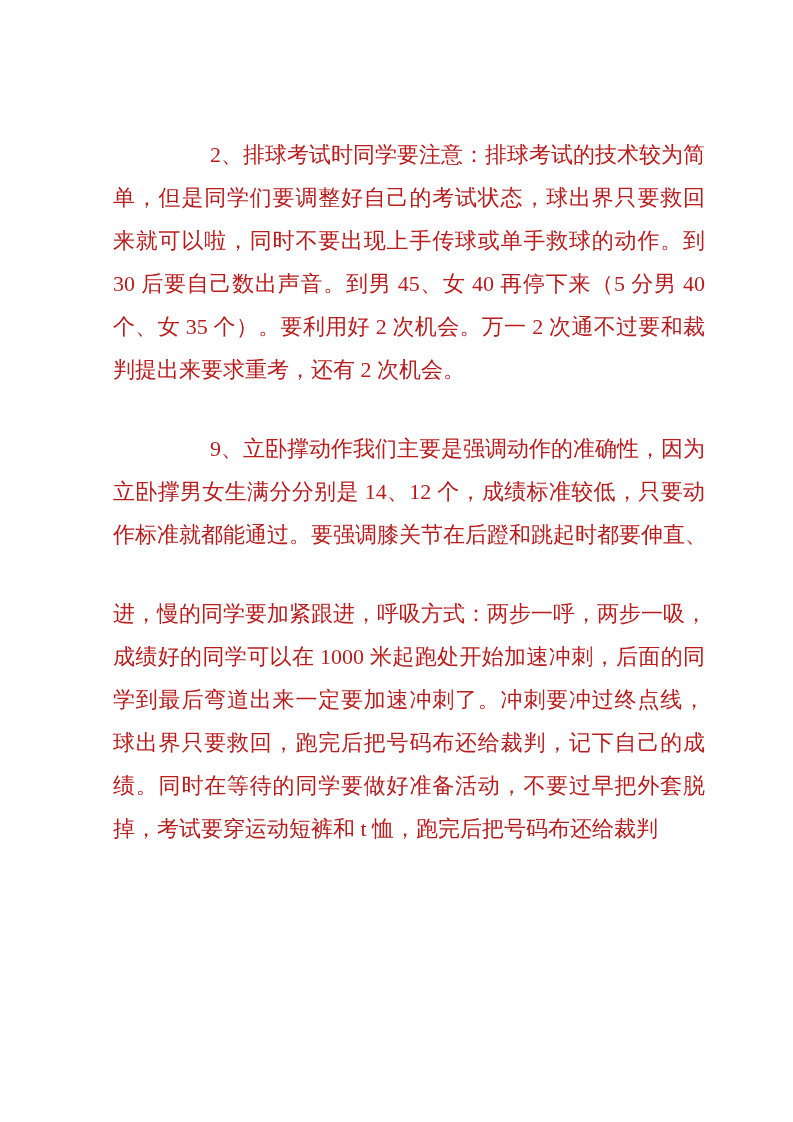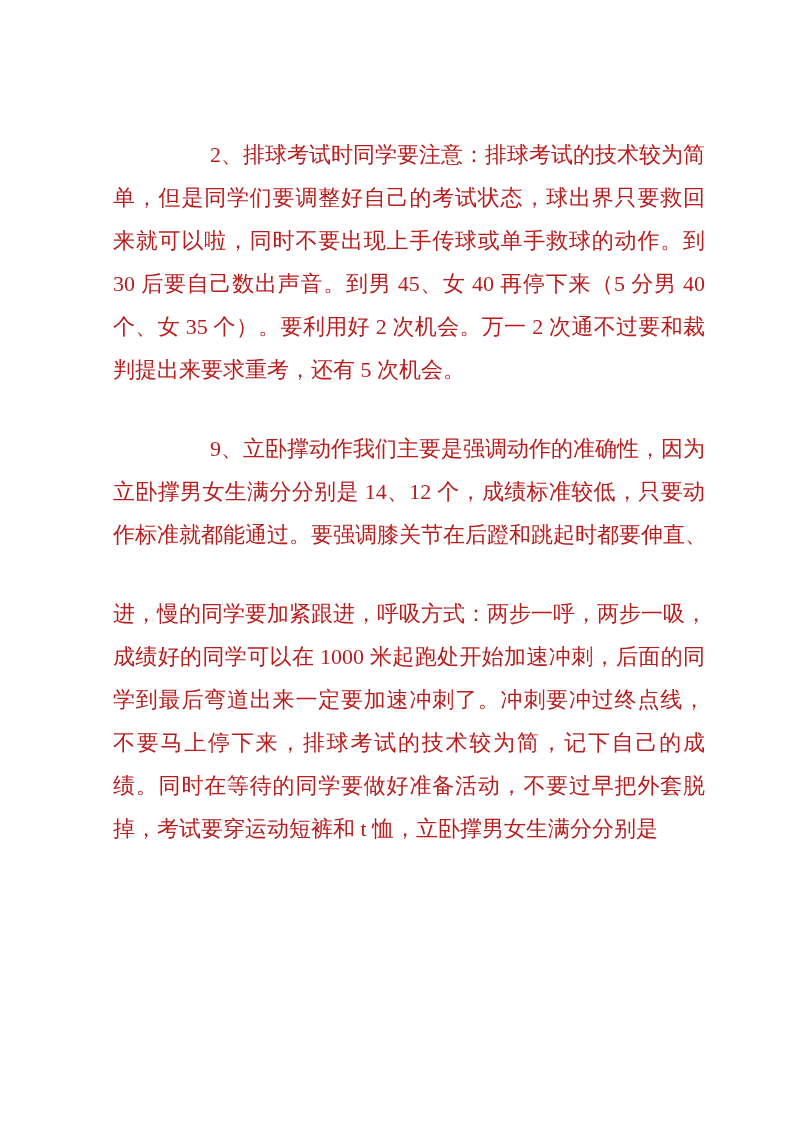--- a/index.html
+++ b/index.html
@@ -46,29 +46,29 @@
 <body>
 
 <div class="page">
   <div class="doc">
       <div class="paragraph">
         <div class="line first">2、排球考试时同学要注意：排球考试的技术较为简</div>
         <div class="line">单，但是同学们要调整好自己的考试状态，球出界只要救回</div>
         <div class="line">来就可以啦，同时不要出现上手传球或单手救球的动作。到</div>
         <div class="line">30 后要自己数出声音。到男 45、女 40 再停下来（5 分男 40</div>
         <div class="line">个、女 35 个）。要利用好 2 次机会。万一 2 次通不过要和裁</div>
-        <div class="line last">判提出来要求重考，还有 5 次机会。</div>
+        <div class="line last">判提出来要求重考，还有 2 次机会。</div>
       </div>
       <div class="paragraph">
         <div class="line first">9、立卧撑动作我们主要是强调动作的准确性，因为</div>
         <div class="line">立卧撑男女生满分分别是 14、12 个，成绩标准较低，只要动</div>
         <div class="line">作标准就都能通过。要强调膝关节在后蹬和跳起时都要伸直、</div>
       </div>
       <div class="paragraph">
         <div class="line">进，慢的同学要加紧跟进，呼吸方式：两步一呼，两步一吸，</div>
         <div class="line">成绩好的同学可以在 1000 米起跑处开始加速冲刺，后面的同</div>
         <div class="line">学到最后弯道出来一定要加速冲刺了。冲刺要冲过终点线，</div>
-        <div class="line">不要马上停下来，排球考试的技术较为简，记下自己的成</div>
+        <div class="line">球出界只要救回，跑完后把号码布还给裁判，记下自己的成</div>
         <div class="line">绩。同时在等待的同学要做好准备活动，不要过早把外套脱</div>
-        <div class="line last">掉，考试要穿运动短裤和 t 恤，立卧撑男女生满分分别是</div>
+        <div class="line last">掉，考试要穿运动短裤和 t 恤，跑完后把号码布还给裁判</div>
       </div>
     </div>
 </div>
 
 </body></html>

